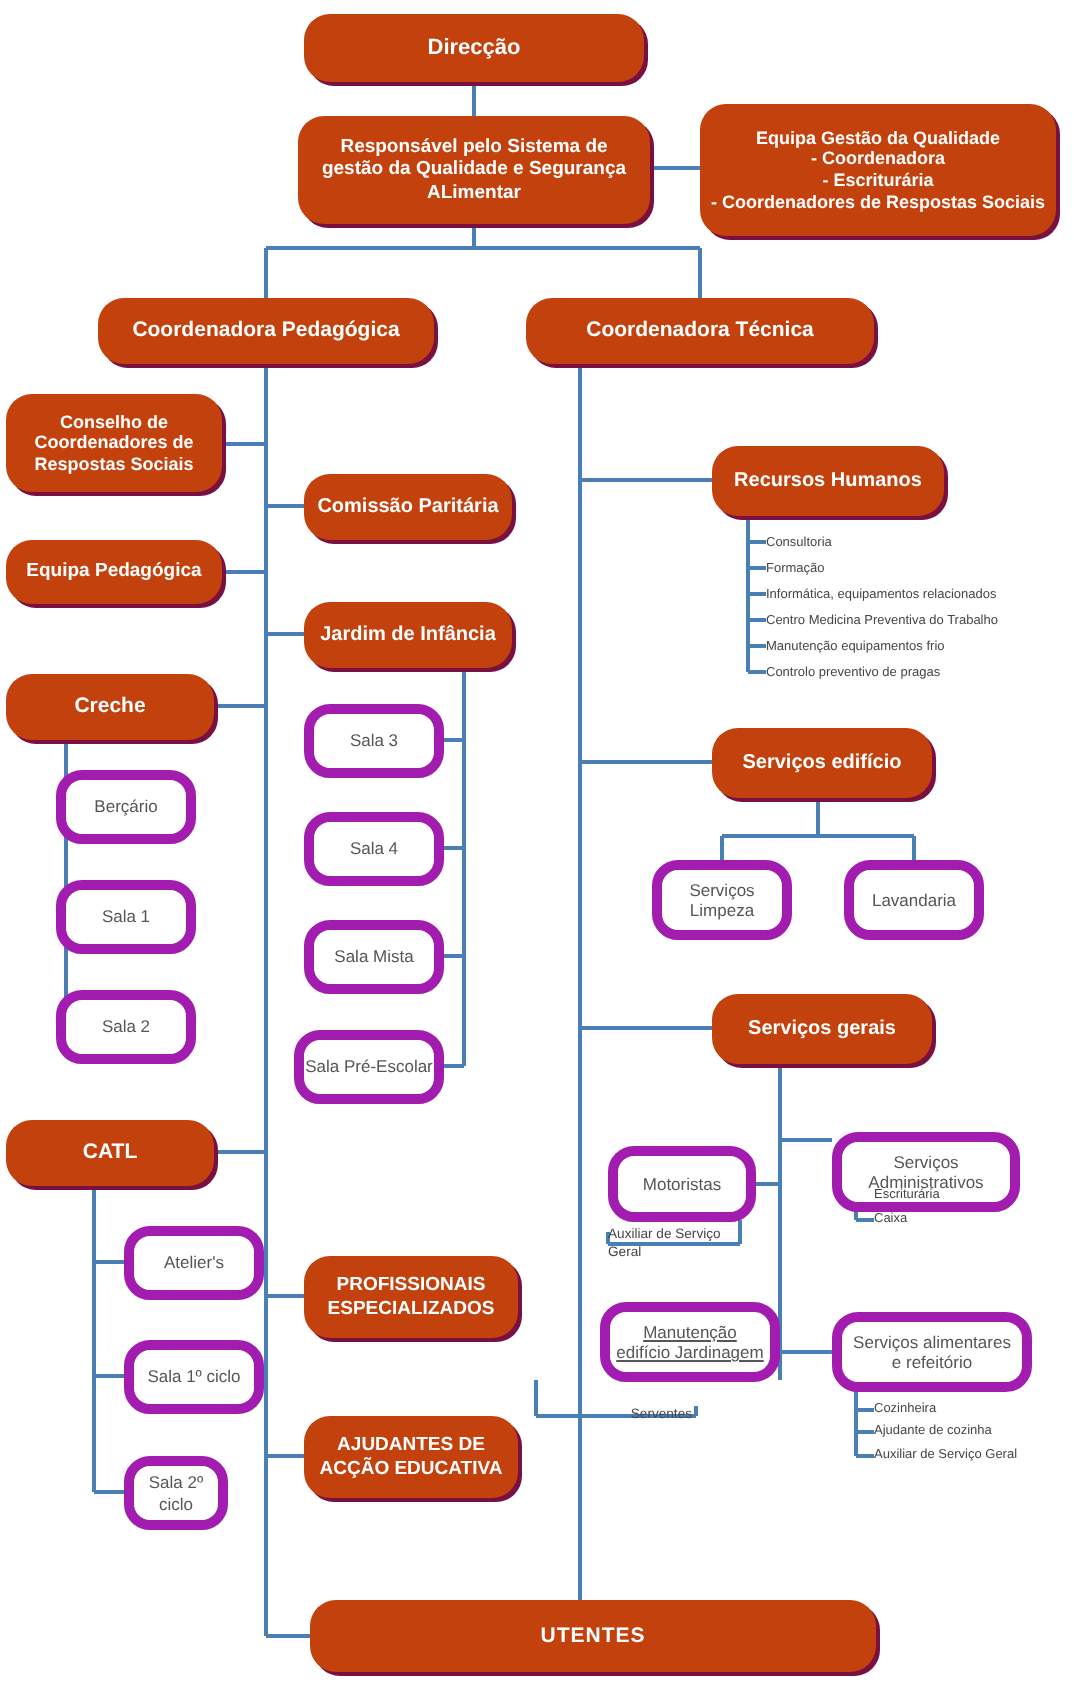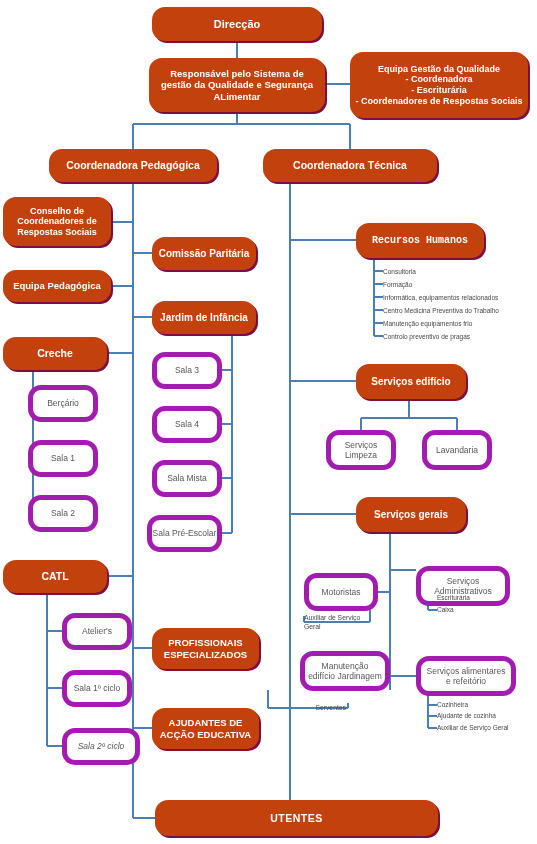--- a/index.html
+++ b/index.html
@@ -195,23 +195,23 @@
   <div class="node outline" style="left:28px;top:440px;width:70px;height:37px;font-size:8.5px;">Sala 1</div>
   <div class="node outline" style="left:28px;top:495px;width:70px;height:37px;font-size:8.5px;">Sala 2</div>
 
   <div class="node outline" style="left:152px;top:352px;width:70px;height:37px;font-size:8.5px;">Sala 3</div>
   <div class="node outline" style="left:152px;top:406px;width:70px;height:37px;font-size:8.5px;">Sala 4</div>
   <div class="node outline" style="left:152px;top:460px;width:70px;height:37px;font-size:8.5px;">Sala Mista</div>
   <div class="node outline" style="left:147px;top:515px;width:75px;height:37px;font-size:8.5px;">Sala Pré-Escolar</div>
 
   <div class="node outline" style="left:62px;top:613px;width:70px;height:37px;font-size:8.5px;">Atelier's</div>
   <div class="node outline" style="left:62px;top:670px;width:70px;height:37px;font-size:8.5px;">Sala 1º ciclo</div>
-  <div class="node outline" style="left:62px;top:728px;width:78px;height:37px;font-size:8.5px;font-style:italic;">Sala 2º ciclo</div>
-
-  <div class="node filled" style="left:356px;top:223px;width:128px;height:35px;font-size:10px;font-family:Liberation Mono, monospace;">Recursos Humanos</div>
+  <div class="node outline" style="left:62px;top:728px;width:52px;height:37px;font-size:8.5px;">Sala 2º ciclo</div>
+
+  <div class="node filled" style="left:356px;top:223px;width:116px;height:35px;font-size:10px;">Recursos Humanos</div>
 
   <div class="node filled" style="left:356px;top:364px;width:110px;height:35px;font-size:10px;">Serviços edifício</div>
 
   <div class="node filled" style="left:356px;top:497px;width:110px;height:35px;font-size:10px;">Serviços gerais</div>
 
   <div style="position:absolute;left:383px;top:265px;width:154px;">
     <div class="node plain" style="position:static;height:13px;font-size:6.5px;">Consultoria</div>
     <div class="node plain" style="position:static;height:13px;font-size:6.5px;">Formação</div>
     <div class="node plain" style="position:static;height:13px;font-size:6.5px;">Informática, equipamentos relacionados</div>
     <div class="node plain" style="position:static;height:13px;font-size:6.5px;">Centro Medicina Preventiva do Trabalho</div>
@@ -221,21 +221,21 @@
 
   <div class="node outline" style="left:326px;top:430px;width:70px;height:40px;font-size:8.5px;">Serviços Limpeza</div>
   <div class="node outline" style="left:422px;top:430px;width:70px;height:40px;font-size:8.5px;">Lavandaria</div>
 
   <div class="node outline" style="left:416px;top:550px;width:94px;height:40px;font-size:8.5px;padding:0 5px;margin-top:16px;">Serviços Administrativos</div>
 
   <div class="node outline" style="left:416px;top:656px;width:100px;height:40px;font-size:8.5px;padding:0 3px;">Serviços alimentares e refeitório</div>
 
   <div class="node outline" style="left:304px;top:573px;width:74px;height:38px;font-size:8.5px;">Motoristas</div>
 
-  <div class="node outline" style="left:300px;top:651px;width:90px;height:40px;font-size:8.5px;padding:0 3px;">Manutenção edifício Jardinagem</div>
+  <div class="node outline" style="left:300px;top:651px;width:90px;height:40px;font-size:8.5px;padding:0 3px;text-decoration:underline;">Manutenção edifício Jardinagem</div>
 
   <div style="position:absolute;left:437px;top:592px;width:100px;">
     <div class="node plain" style="position:static;height:12px;font-size:6.5px;">Escriturária</div>
     <div class="node plain" style="position:static;height:12px;font-size:6.5px;">Caixa</div>
   </div>
 
   <div style="position:absolute;left:437px;top:699px;width:100px;">
     <div class="node plain" style="position:static;height:11.5px;font-size:6.5px;">Cozinheira</div>
     <div class="node plain" style="position:static;height:11.5px;font-size:6.5px;">Ajudante de cozinha</div>
     <div class="node plain" style="position:static;height:11.5px;font-size:6.5px;">Auxiliar de Serviço Geral</div>

